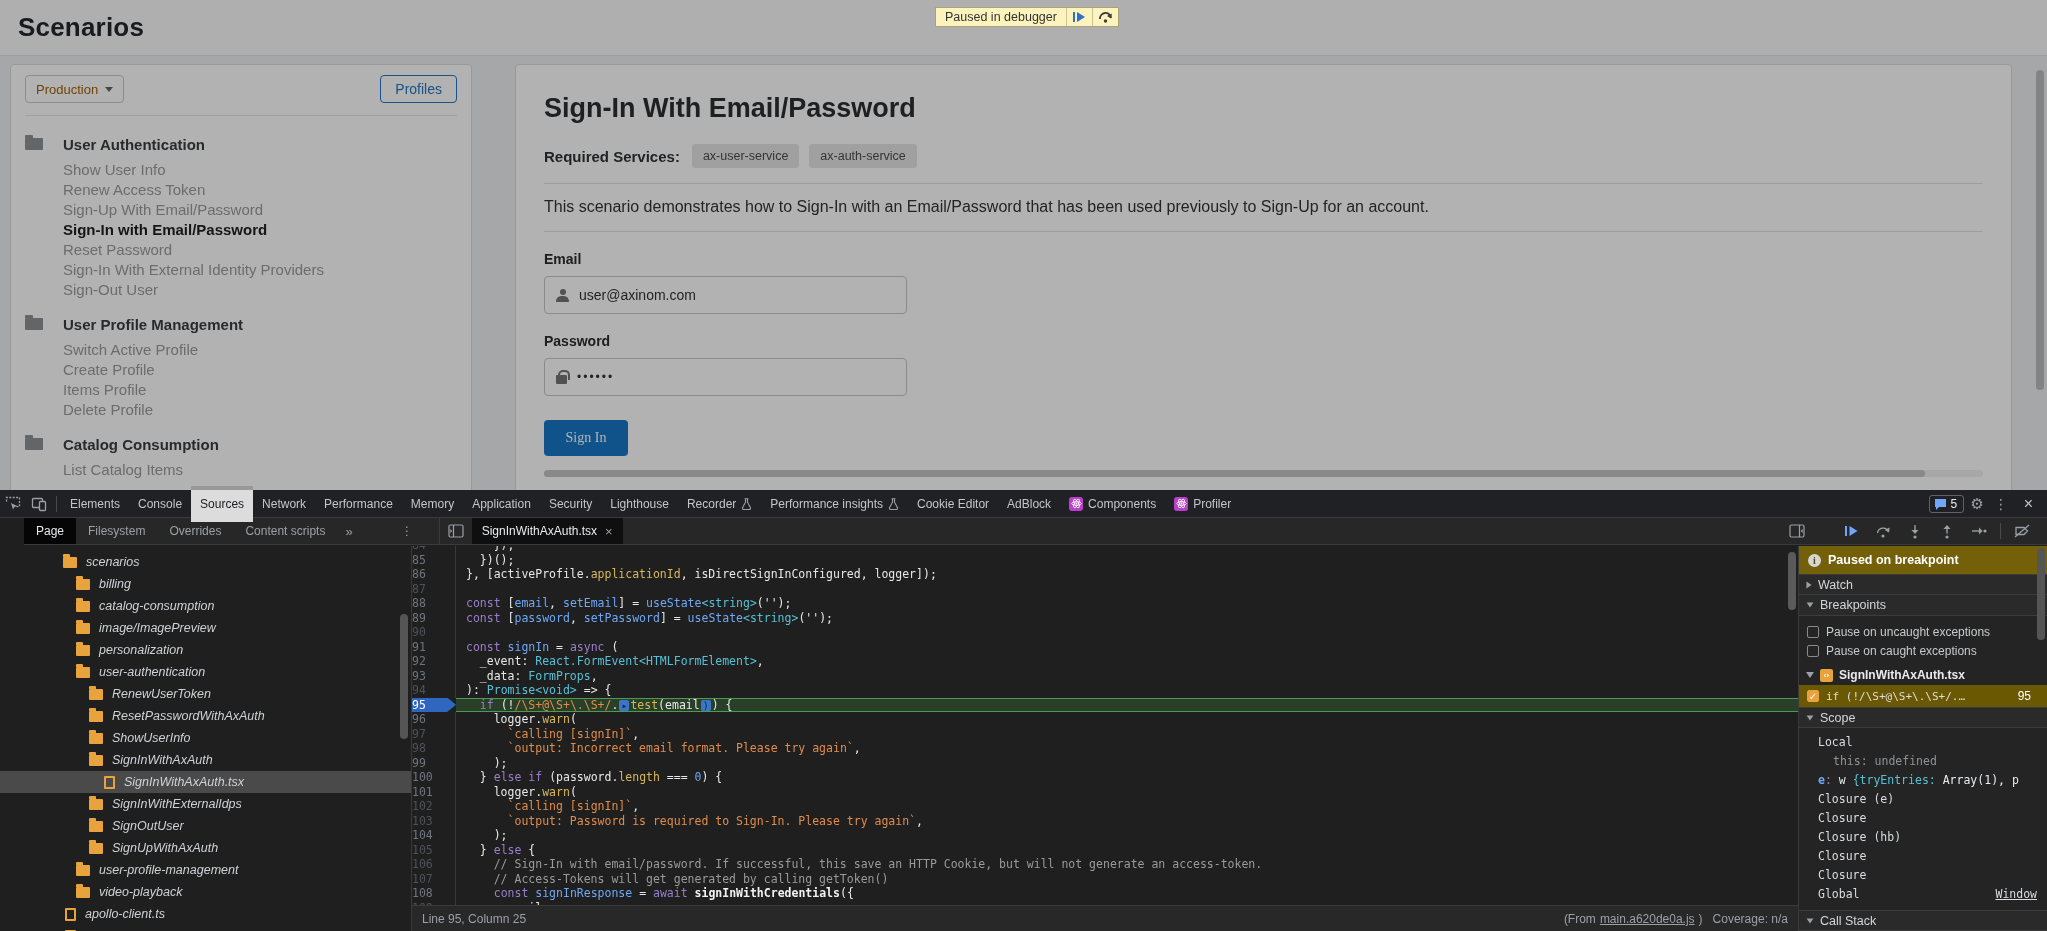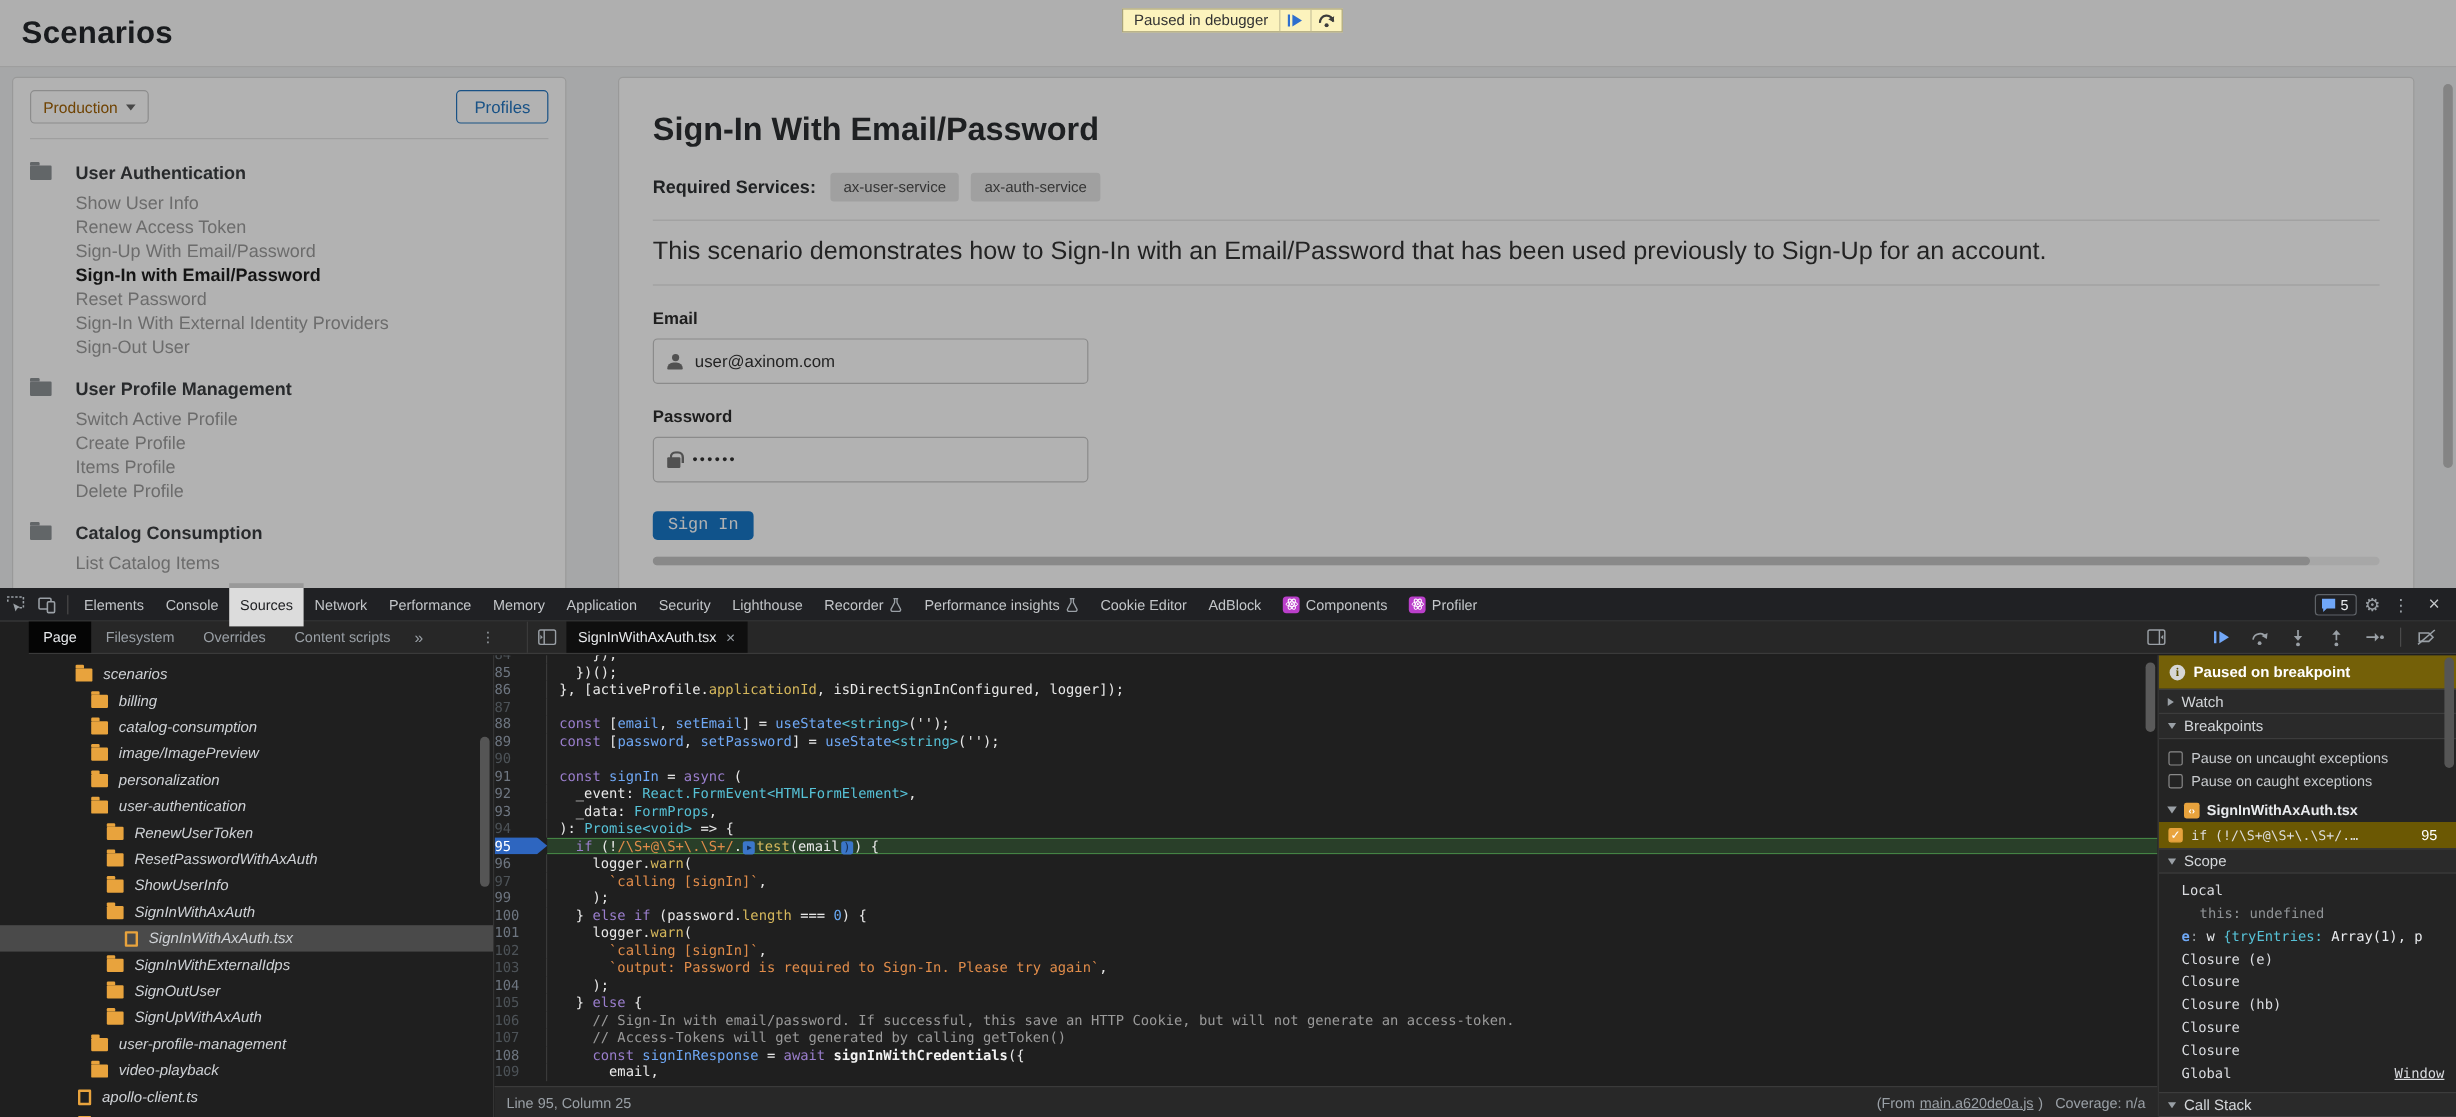--- a/index.html
+++ b/index.html
@@ -42,35 +42,35 @@
   .nav-folder { width:18px; height:12px; background:#8d9296; border-radius:1px; position:relative;
                 margin:0 20px 0 0; }
   .nav-folder::before { content:''; position:absolute; top:-3px; left:0; width:8px; height:3px;
                         background:#8d9296; border-radius:1px 1px 0 0; }
 
   .sc-title { font-size:27px; font-weight:bold; color:#2b2e31; }
   .sc-req-row { display:flex; align-items:center; gap:12px; margin-top:20px; }
   .sc-req-label { font-size:15px; font-weight:bold; color:#2f3234; }
   .chip { background:#e6e6e6; color:#4c4c4c; font-size:12.5px; padding:5px 11px; border-radius:3px; }
   .sc-hr { border:none; border-top:1px solid #e3e3e3; margin-top:15px; }
-  .sc-desc { margin-top:14px; font-size:21px; color:#333; }
+  .sc-desc { margin-top:14px; font-size:16px; color:#333; }
   .fld-label { margin-top:19px; font-size:14px; font-weight:bold; color:#2b2b2b; }
   .fld-input { margin-top:9px; width:363px; height:38px; border:1px solid #c7c7c7; border-radius:4px;
                background:#fff; display:flex; align-items:center; padding:0 11px; gap:10px;
                font-size:14px; color:#333; }
   .person-icon { width:13px; height:13px; position:relative; }
   .person-icon::before { content:''; position:absolute; left:3.5px; top:0; width:6px; height:6px;
                          border-radius:50%; background:#757575; }
   .person-icon::after  { content:''; position:absolute; left:0; bottom:0; width:13px; height:6px;
                          border-radius:6px 6px 1px 1px; background:#757575; }
   .lock-icon { width:11px; height:9px; background:#757575; border-radius:1px; position:relative; margin-top:4px; }
   .lock-icon::before { content:''; position:absolute; left:1.5px; top:-5px; width:8px; height:8px;
                        border:2px solid #757575; border-bottom:none; border-radius:5px 5px 0 0; }
-  .signin-btn { margin-top:24px; width:84px; height:24px; background:#1878c8; color:#fff; border:none;
-                border-radius:4px; font-size:14px; font-family:Liberation Mono, monospace; }
+  .signin-btn { margin-top:24px; width:84px; height:36px; background:#1878c8; color:#fff; border:none;
+                border-radius:4px; font-size:14px; font-family:Liberation Serif, serif; }
   .hscroll { margin-top:14px; height:7px; background:#f0f0f0; border-radius:4px; position:relative; }
   .hscroll .thumb { position:absolute; left:0; top:0; height:7px; width:96%; background:#c4c4c4; border-radius:4px; }
   .vscroll-app { position:absolute; right:3px; top:70px; width:8px; height:320px; background:#bdbdbd;
                  border-radius:4px; z-index:20; }
 
   
   #devtools { position:absolute; left:0; top:490px; width:2047px; height:441px;
               background:#1f1f1f; color:#bdc1c6; font-size:12px; }
   .dt-row1 { height:28px; background:#202124; border-bottom:1px solid #3a3a3a;
              display:flex; align-items:center; }
@@ -708,20 +708,24 @@
             <span class="lc"><span class="tk-pl">  </span><span class="tk-kw">if</span><span class="tk-pl"> (!</span><span class="tk-rx">/\S+@\S+\.\S+/</span><span class="tk-pl">.</span><span class="tk-ch">▸</span><span class="tk-pr">test</span><span class="tk-pl">(email</span><span class="tk-ch">)</span><span class="tk-pl">) {</span></span>
           </div>
           <div class="cl">
             <span class="ln">96</span>
             <span class="lc"><span class="tk-pl">    logger.</span><span class="tk-pr">warn</span><span class="tk-pl">(</span></span>
           </div>
           <div class="cl dim">
             <span class="ln">97</span>
             <span class="lc"><span class="tk-pl">      </span><span class="tk-st">`calling [signIn]`</span><span class="tk-pl">,</span></span>
           </div>
+          <div class="cl dim">
+            <span class="ln">98</span>
+            <span class="lc"><span class="tk-pl">      </span><span class="tk-st">`output: Incorrect email format. Please try again`</span><span class="tk-pl">,</span></span>
+          </div>
           <div class="cl">
             <span class="ln">99</span>
             <span class="lc"><span class="tk-pl">    );</span></span>
           </div>
           <div class="cl">
             <span class="ln">100</span>
             <span class="lc"><span class="tk-pl">  } </span><span class="tk-kw">else</span><span class="tk-pl"> </span><span class="tk-kw">if</span><span class="tk-pl"> (password.</span><span class="tk-pr">length</span><span class="tk-pl"> === </span><span class="tk-nm">0</span><span class="tk-pl">) {</span></span>
           </div>
           <div class="cl">
             <span class="ln">101</span>

